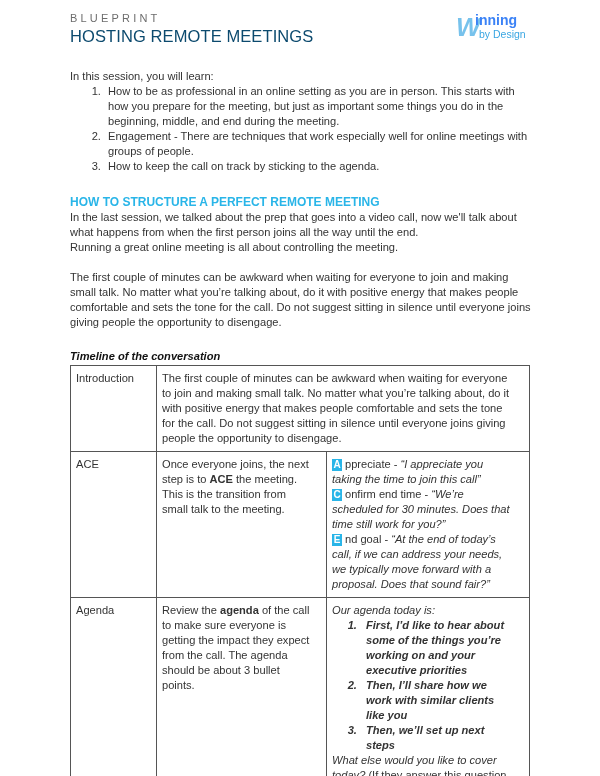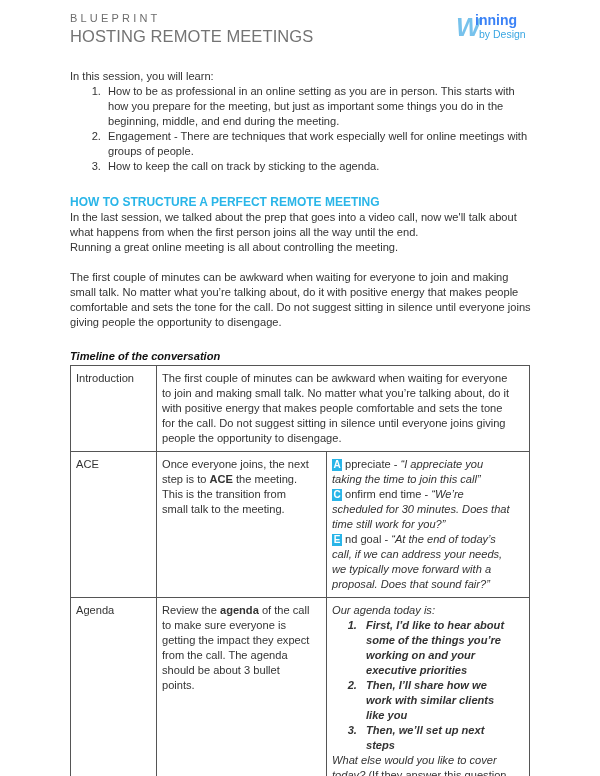--- a/index.html
+++ b/index.html
@@ -5,21 +5,21 @@
     html, body { margin: 0; padding: 0; background: #ffffff; }
     body {
       width: 600px; height: 776px; position: relative; overflow: hidden;
       font-family: "Liberation Sans", sans-serif; color: #333333;
     }
     .header { position: absolute; left: 70px; top: 12px; }
     .eyebrow {
       font-size: 11px; letter-spacing: 3.2px; color: #6d6d6d; line-height: 13px;
     }
     .doc-title {
-      font-size: 16.5px; color: #737373; line-height: 20px; margin-top: 1px; letter-spacing: 0.1px;
+      font-size: 16.5px; color: #0c4a6e; line-height: 20px; margin-top: 1px; letter-spacing: 0.1px;
     }
     .logo { position: absolute; left: 456px; top: 11px; width: 80px; height: 32px; }
     .logo .w {
       position: absolute; left: 0; top: 2px; font-size: 26px; font-weight: bold;
       color: #4aaee6; font-style: italic; line-height: 28px; opacity: 0.75;
     }
     .logo .l1 {
       position: absolute; left: 19px; top: 1px; font-size: 14px; font-weight: bold;
       color: #3b82f6; line-height: 16px;
     }

